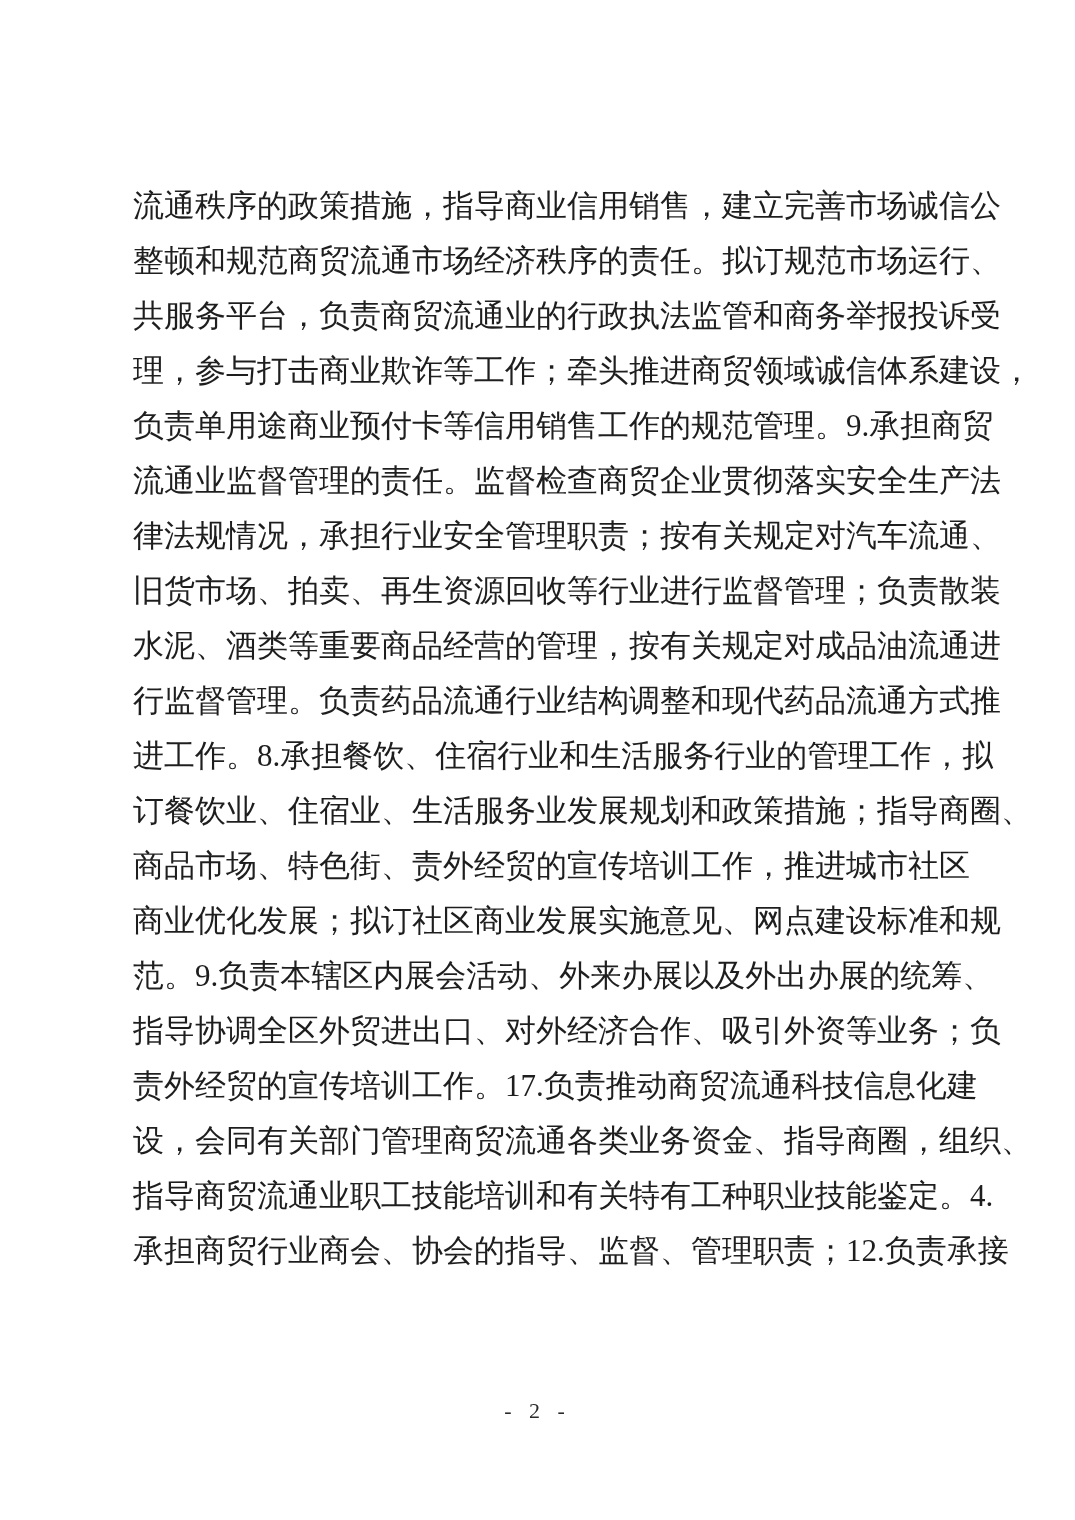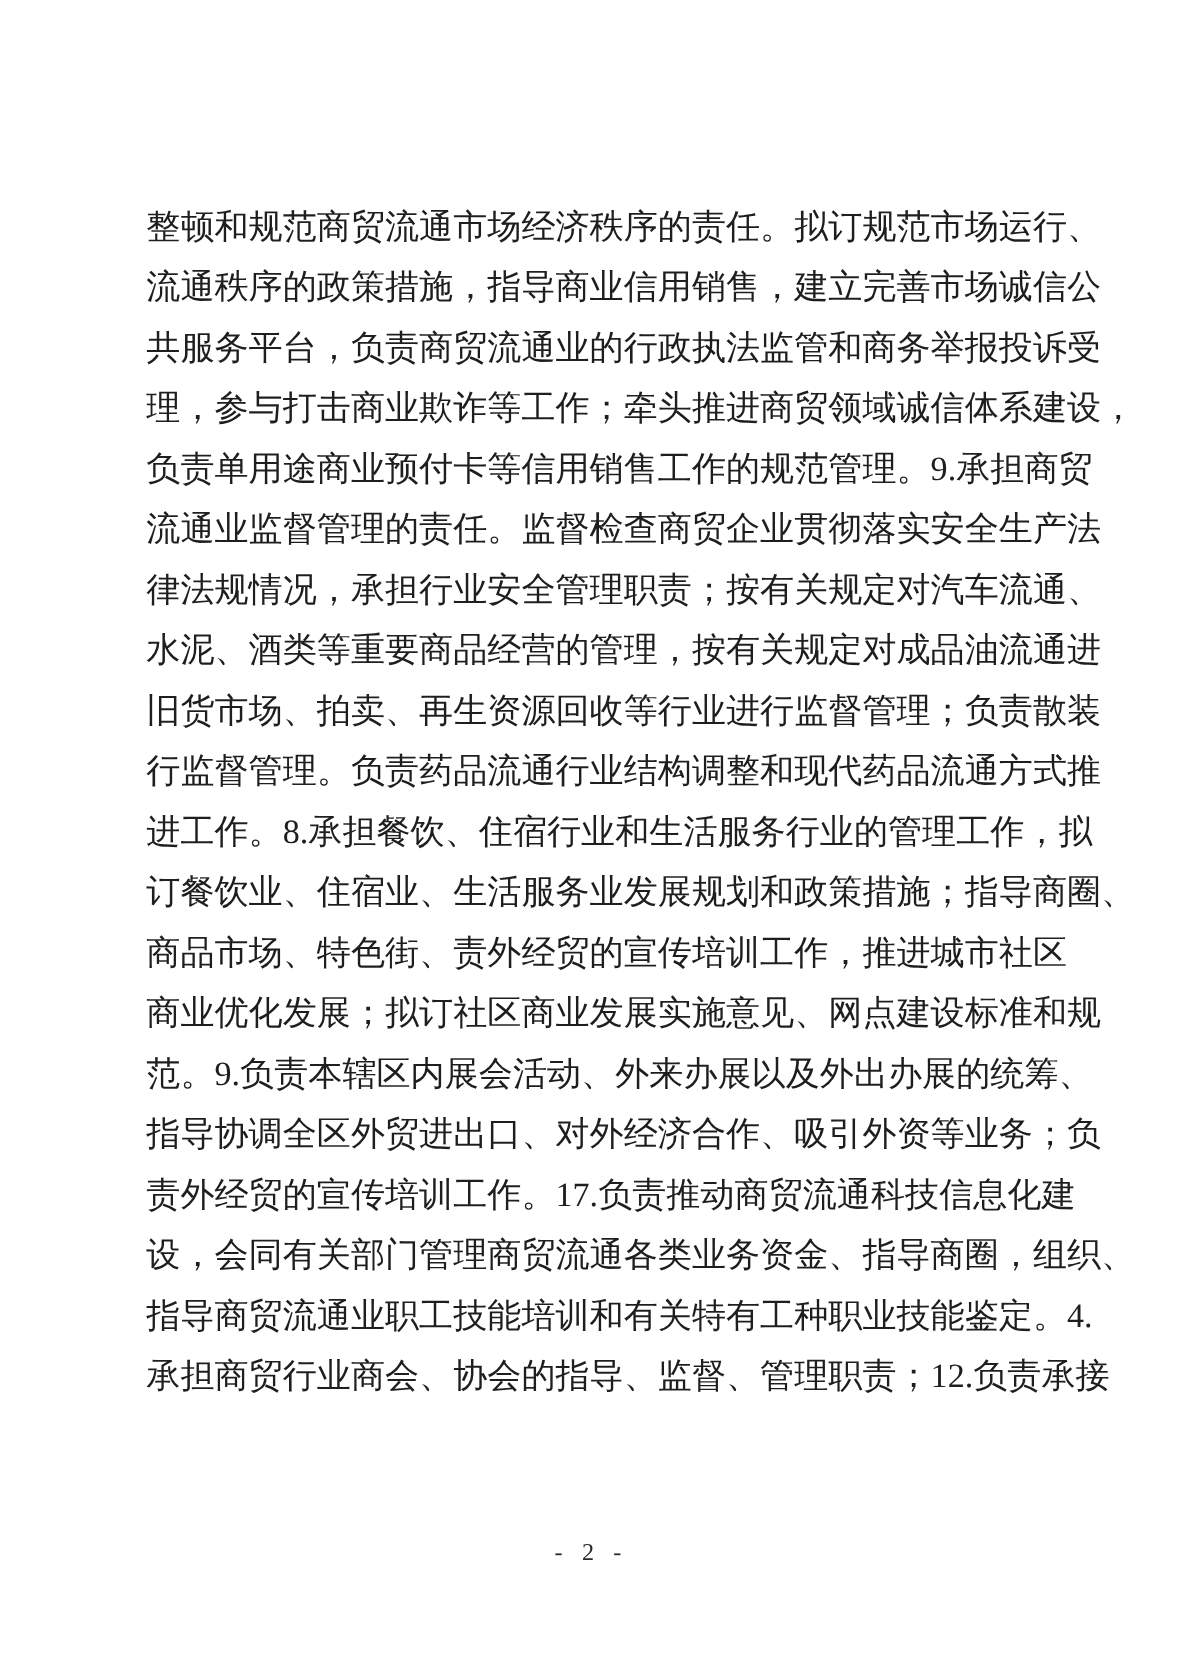--- a/index.html
+++ b/index.html
@@ -43,29 +43,29 @@
     font-size: 22px;
     color: #2a2a2a;
     letter-spacing: 6px;
   }
 </style>
 </head>
 <body>
 
 <div class="page">
   <div class="doc-body">
+    <div class="doc-line">流通秩序的政策措施，指导商业信用销售，建立完善市场诚信公</div>
     <div class="doc-line">整顿和规范商贸流通市场经济秩序的责任。拟订规范市场运行、</div>
-    <div class="doc-line">流通秩序的政策措施，指导商业信用销售，建立完善市场诚信公</div>
     <div class="doc-line">共服务平台，负责商贸流通业的行政执法监管和商务举报投诉受</div>
     <div class="doc-line">理，参与打击商业欺诈等工作；牵头推进商贸领域诚信体系建设，</div>
     <div class="doc-line">负责单用途商业预付卡等信用销售工作的规范管理。9.承担商贸</div>
     <div class="doc-line">流通业监督管理的责任。监督检查商贸企业贯彻落实安全生产法</div>
     <div class="doc-line">律法规情况，承担行业安全管理职责；按有关规定对汽车流通、</div>
+    <div class="doc-line">旧货市场、拍卖、再生资源回收等行业进行监督管理；负责散装</div>
     <div class="doc-line">水泥、酒类等重要商品经营的管理，按有关规定对成品油流通进</div>
-    <div class="doc-line">旧货市场、拍卖、再生资源回收等行业进行监督管理；负责散装</div>
     <div class="doc-line">行监督管理。负责药品流通行业结构调整和现代药品流通方式推</div>
     <div class="doc-line">进工作。8.承担餐饮、住宿行业和生活服务行业的管理工作，拟</div>
     <div class="doc-line">订餐饮业、住宿业、生活服务业发展规划和政策措施；指导商圈、</div>
     <div class="doc-line">商品市场、特色街、责外经贸的宣传培训工作，推进城市社区</div>
     <div class="doc-line">商业优化发展；拟订社区商业发展实施意见、网点建设标准和规</div>
     <div class="doc-line">范。9.负责本辖区内展会活动、外来办展以及外出办展的统筹、</div>
     <div class="doc-line">指导协调全区外贸进出口、对外经济合作、吸引外资等业务；负</div>
     <div class="doc-line">责外经贸的宣传培训工作。17.负责推动商贸流通科技信息化建</div>
     <div class="doc-line">设，会同有关部门管理商贸流通各类业务资金、指导商圈，组织、</div>
     <div class="doc-line">指导商贸流通业职工技能培训和有关特有工种职业技能鉴定。4.</div>

